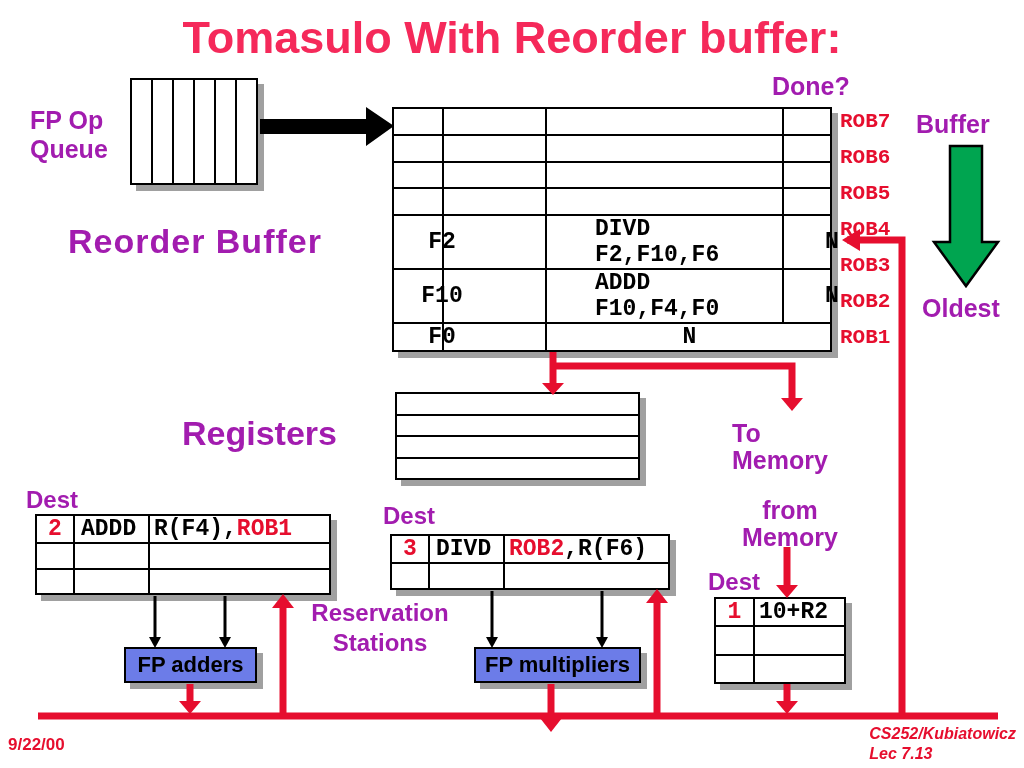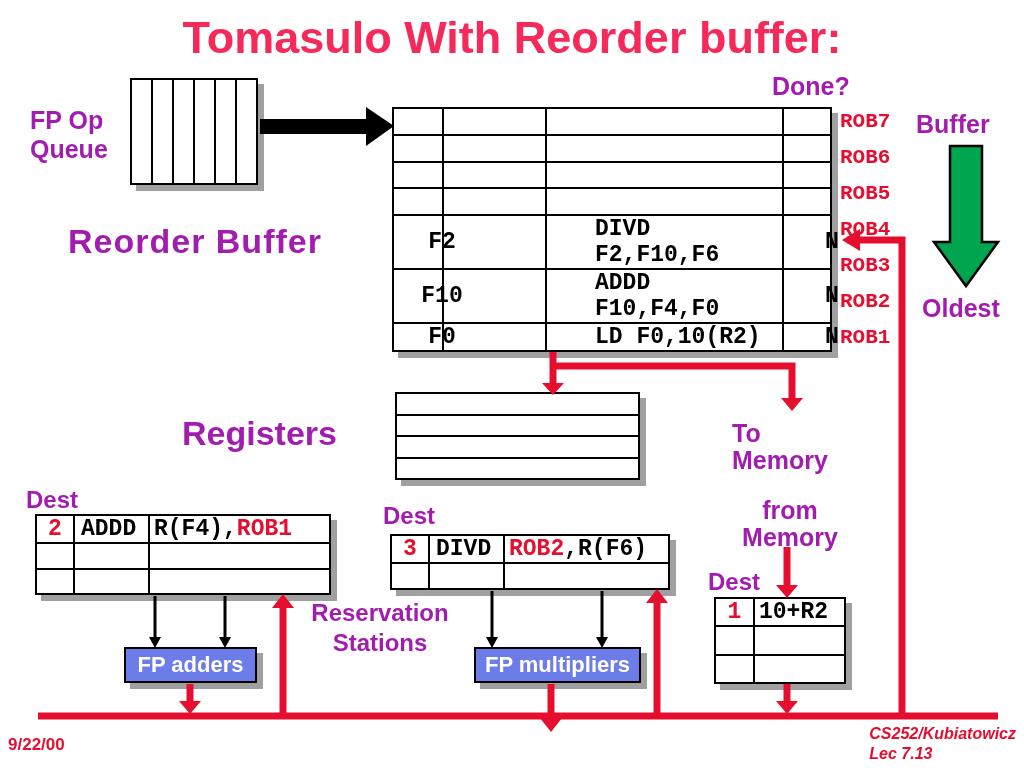--- a/index.html
+++ b/index.html
@@ -68,21 +68,21 @@
   .rs-mult-table .rs-row { grid-template-columns:38px 75px 1fr; }
   .load-table     { left:714px; top:597px; width:132px; height:87px; }
   .load-table .rs-row { grid-template-columns:39px 1fr; }
   .rs-id { justify-content:center; }
   .rs-op { padding-left:6px; }
   .rs-operand { padding-left:4px; }
 
   .rs-label { left:298px; top:598px; width:164px; text-align:center; font-size:24px; line-height:30px; }
 
   .fp-box { position:absolute; height:36px; border:2px solid #000; background:var(--blue-box,#6c7ce8);
-            display:flex; align-items:center; justify-content:center; font-weight:bold; font-size:22px; color:#ffffff; }
+            display:flex; align-items:center; justify-content:center; font-weight:bold; font-size:22px; color:#000000; }
   .fp-adders { left:124px; top:647px; width:133px; }
   .fp-mult   { left:474px; top:647px; width:167px; }
 
   .footer-date { position:absolute; left:8px; top:735px; font-size:17px; font-weight:bold;
                  color:var(--accent-red,#e60e2e); }
   .footer-course { position:absolute; right:8px; top:724px; text-align:left; font-size:16px;
                    font-weight:bold; font-style:italic; color:var(--accent-red,#e60e2e); line-height:20px; }
 
   .overlay { position:absolute; left:0; top:0; width:1024px; height:768px; pointer-events:none; z-index:20; }
   .rl { stroke:var(--accent-red,#e60e2e); stroke-width:7; fill:none; }
@@ -148,21 +148,20 @@
     </div>
     <div class="rob-row">
       <div class="rob-cell-dest">F10</div>
       <div class="rob-cell-value"></div>
       <div class="rob-cell-instr">ADDD F10,F4,F0</div>
       <div class="rob-cell-done">N</div>
     </div>
     <div class="rob-row">
       <div class="rob-cell-dest">F0</div>
       <div class="rob-cell-value"></div>
-      <div class="rob-cell-instr">LD F0,10(R2)</div>
       <div class="rob-cell-done">N</div>
     </div>
   </div>
 
   <div class="rob-tags">
     <div class="rob-tag">ROB7</div>
     <div class="rob-tag">ROB6</div>
     <div class="rob-tag">ROB5</div>
     <div class="rob-tag">ROB4</div>
     <div class="rob-tag">ROB3</div>

